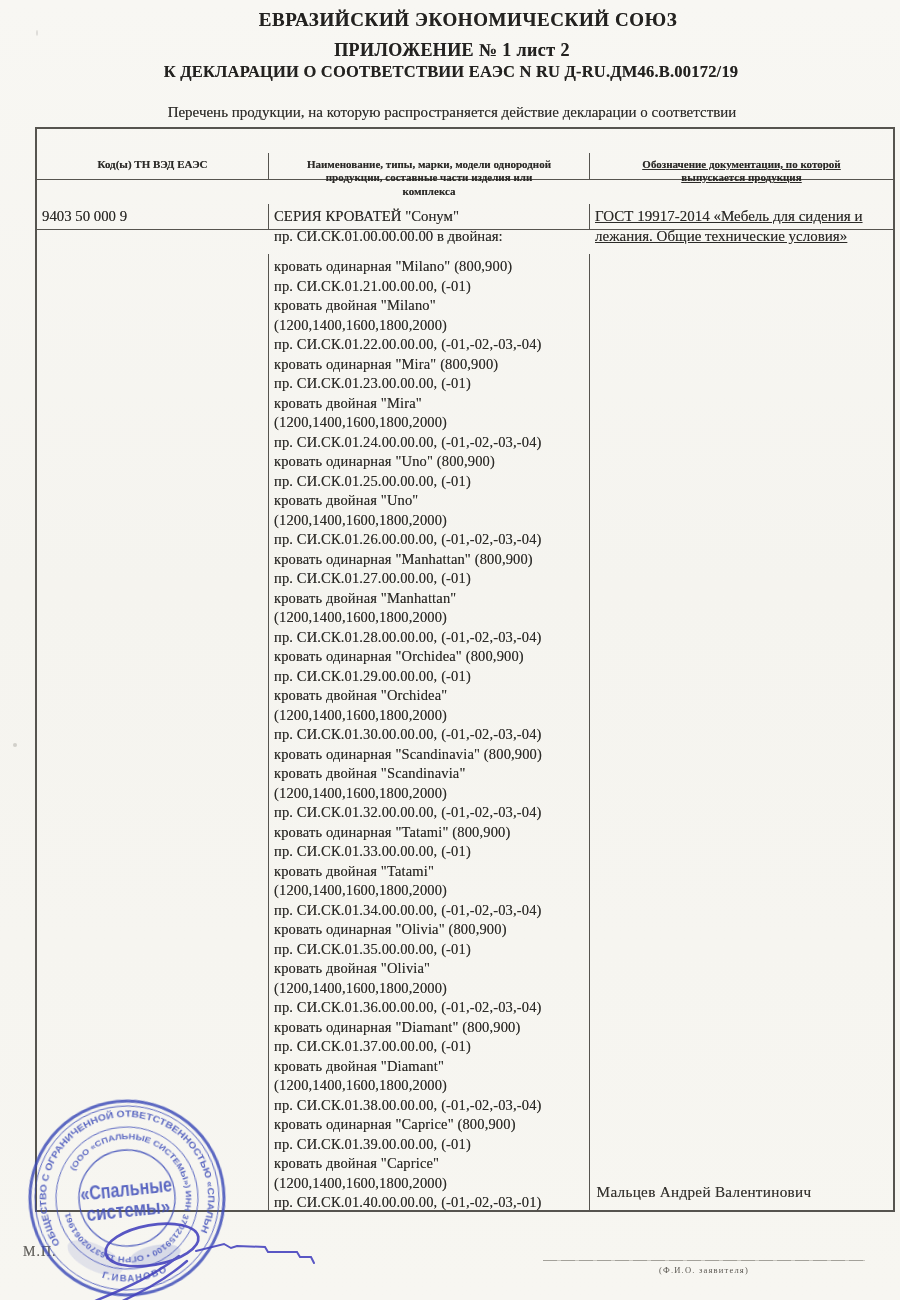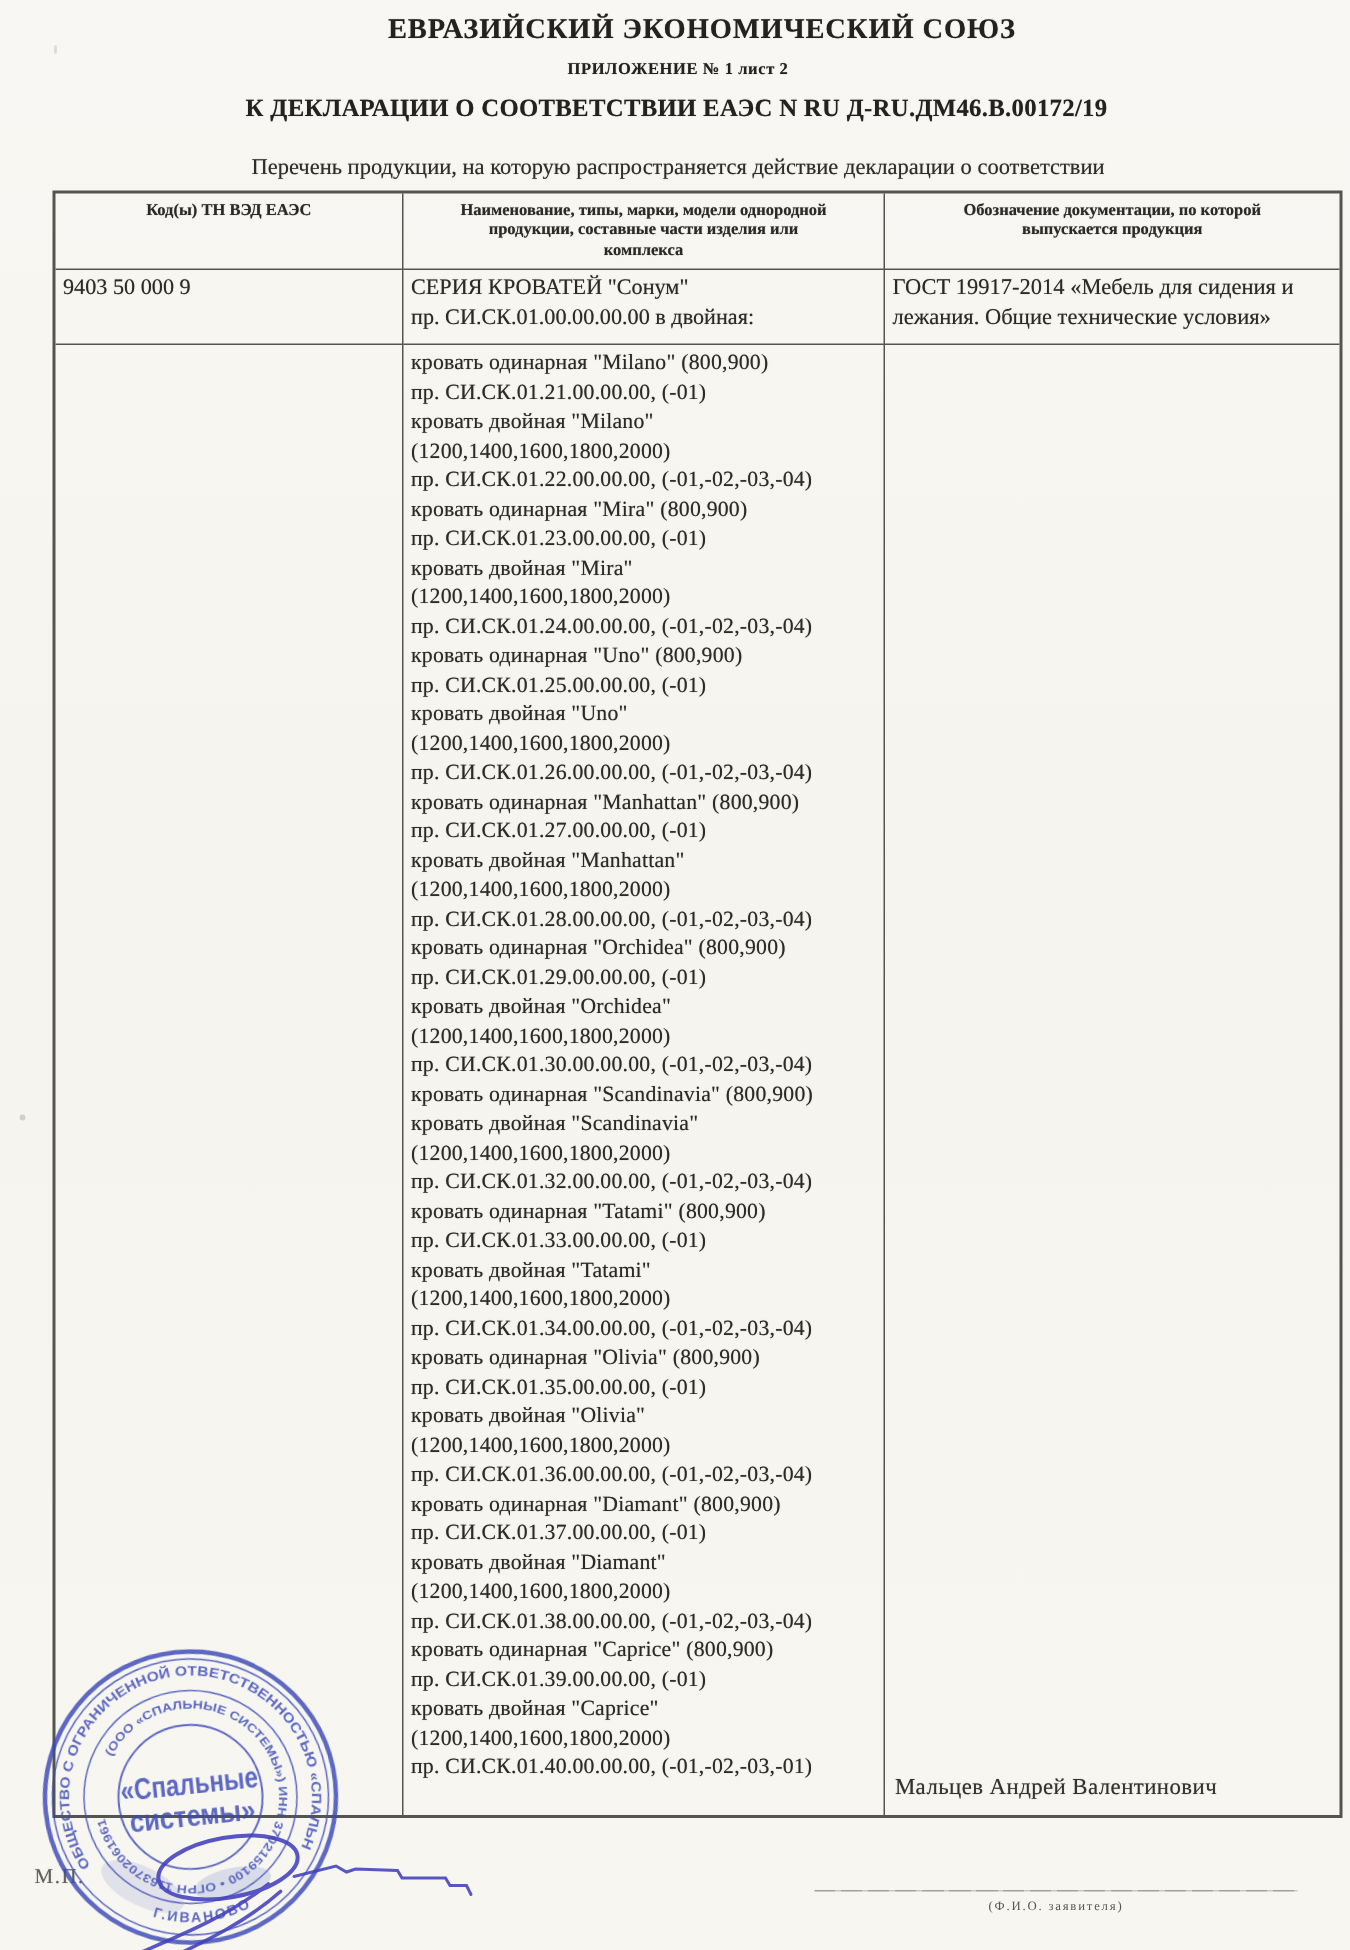--- a/index.html
+++ b/index.html
@@ -5,35 +5,35 @@
   html,body{margin:0;padding:0;}
   body{
     width:900px;height:1300px;position:relative;overflow:hidden;
     background:linear-gradient(180deg,#f8f7f3 0%,#f5f4ef 45%,#f7f6f1 100%);
     font-family:"Liberation Serif", serif;
     color:#2b2a27;
   }
   .scan-text{ text-shadow:0 0 0.6px rgba(45,42,38,0.55); }
   .hdr{ position:absolute; white-space:nowrap; font-weight:bold; color:#232220; }
   #title1{ top:9px;  left:468px; transform:translateX(-50%); font-size:19px; letter-spacing:0.6px;text-align:right; }
-  #title2{ top:40px; left:452px; transform:translateX(-50%); font-size:11px; letter-spacing:0.4px; }
+  #title2{ top:40px; left:452px; transform:translateX(-50%); font-size:18px; letter-spacing:0.4px; }
   #title3{ top:62px; left:451px; transform:translateX(-50%); font-size:16.5px; letter-spacing:0.2px; }
   #subtitle{ position:absolute; top:104px; left:452px; transform:translateX(-50%);
     font-size:15px; white-space:nowrap; color:#2e2d2a; }
 
   #doc-table{
     position:absolute; left:35px; top:127px;
     display:grid;
     grid-template-columns:232px 321px 303px;
     grid-template-rows:51px 50px 980px;
     border:2px solid #56544f;
     background:transparent;
   }
-  .cell{ border-right:1.6px solid #56544f; border-bottom:1.6px solid #56544f; overflow:visible; }
-  .cell.lastcol{ border-right:none; }
+  .cell{ border-right:1.6px solid #56544f; border-bottom:1.6px solid #56544f; overflow:visible;margin-top:24px; }
+  .cell.lastcol{ border-right:none;text-decoration:underline; }
   .cell.lastrow{ border-bottom:none; }
   .th{ font-weight:bold; font-size:11px; line-height:13.4px; text-align:center; padding-top:5px; color:#2b2a27;}
   .td{ font-size:14.8px; line-height:20px; padding:2px 2px 0 5px; }
   .cell-line{ white-space:nowrap; }
   .td3 .cell-line{ font-size:15px; }
   #products-cell{ padding:3px 0 0 5px; }
   #products-cell .list-line{ font-size:14.5px; line-height:19.5px; white-space:nowrap; letter-spacing:0.15px; }
 
   
   #mp-mark{ position:absolute; left:23px; top:1228px; font-size:14px; color:#3f3d39; opacity:0.8; letter-spacing:1px;margin-top:16px;}

